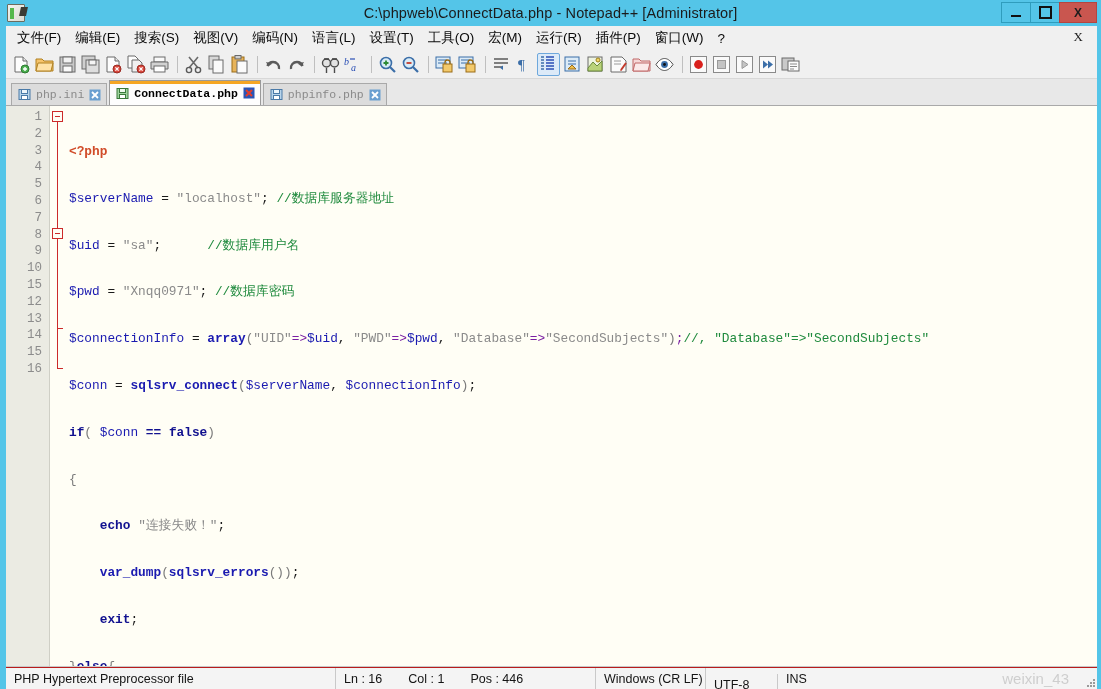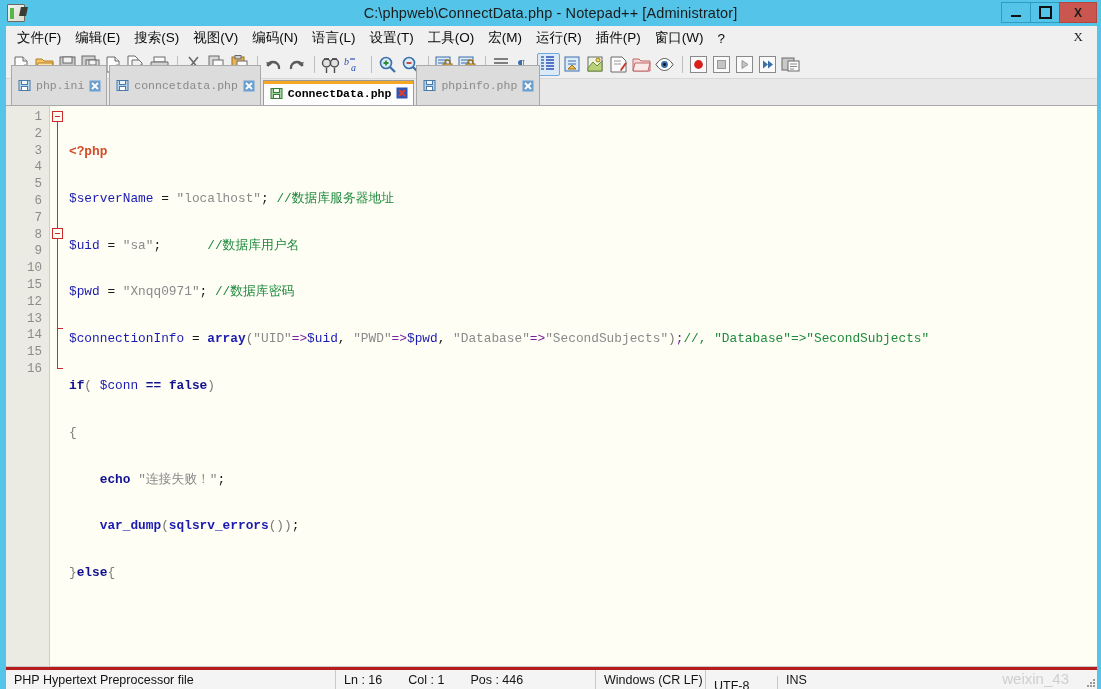--- a/index.html
+++ b/index.html
@@ -135,21 +135,21 @@
   
   .tabbar {
     height: 27px; flex: 0 0 27px;
     background: #e8e8e8;
     display: flex; align-items: flex-end;
     padding-left: 5px;
     border-bottom: 1px solid #a9a9a9;
     box-sizing: border-box;
   }
   .tab {
-    height: 40px;
+    height: 22px;
     display: flex; align-items: center;
     padding: 0 5px 0 6px;
     margin-right: 2px;
     background: #dcdcdc;
     border: 1px solid #a9a9a9;
     border-bottom: none;
     font-family: "Liberation Mono", monospace;
     font-size: 11.5px;
     color: #8a8a8a;
     box-sizing: border-box;
@@ -254,21 +254,21 @@
   .k-op   { color: #7a1fa2; }
   .k-fn   { color: #1a1ab0; font-weight: bold; }
   .k-kw   { color: #11118f; font-weight: bold; }
   .k-brc  { color: #7a7a7a; }
   .k-def  { color: #1a1a1a; }
 
   
   .statusbar {
     height: 22px; flex: 0 0 22px;
     background: #f4f4f4;
-    border-top: 3px solid #b91c1c;
+    border-top: 1px solid #b91c1c;
     display: flex; align-items: center;
     font-size: 12.5px; color: #141414;
     box-sizing: border-box;
     text-align: center;
   }
   .st {
     height: 100%;
     display: flex; align-items: center;
     padding-left: 8px;
     border-right: 1px solid #c9c9c9;
@@ -582,32 +582,20 @@
           <rect x="3.5" y="1.5" width="6" height="4" fill="#eef6fb" stroke="#4a7aa8"></rect>
           <rect x="3.5" y="7.5" width="6" height="4" fill="#fff" stroke="#4a7aa8"></rect>
         </svg>
         <span>php.ini</span>
         <svg class="tab-close" viewBox="0 0 12 12">
           <rect x="0.5" y="0.5" width="11" height="11" fill="#6a9fd0"></rect>
           <path d="M3 3l6 6M9 3l-6 6" stroke="#fff" stroke-width="1.8"></path>
         </svg>
       </div>
 
-      <div class="tab">
-        <svg class="tab-icon" viewBox="0 0 13 13">
-          <rect x="1" y="1.5" width="11" height="10" fill="#b8d4ea" stroke="#4a7aa8"></rect>
-          <rect x="3.5" y="1.5" width="6" height="4" fill="#eef6fb" stroke="#4a7aa8"></rect>
-          <rect x="3.5" y="7.5" width="6" height="4" fill="#fff" stroke="#4a7aa8"></rect>
-        </svg>
-        <span>conncetdata.php</span>
-        <svg class="tab-close" viewBox="0 0 12 12">
-          <rect x="0.5" y="0.5" width="11" height="11" fill="#6a9fd0"></rect>
-          <path d="M3 3l6 6M9 3l-6 6" stroke="#fff" stroke-width="1.8"></path>
-        </svg>
-      </div>
 
       <div class="tab active">
         <svg class="tab-icon" viewBox="0 0 13 13">
           <rect x="1" y="1.5" width="11" height="10" fill="#9fd49f" stroke="#3a7a3a"></rect>
           <rect x="3.5" y="1.5" width="6" height="4" fill="#eefaee" stroke="#3a7a3a"></rect>
           <rect x="3.5" y="7.5" width="6" height="4" fill="#fff" stroke="#3a7a3a"></rect>
         </svg>
         <span>ConnectData.php</span>
         <svg class="tab-close" viewBox="0 0 12 12">
           <rect x="0.5" y="0.5" width="11" height="11" fill="#2a55b5"></rect>
@@ -658,24 +646,26 @@
         <div class="fold-end" style="top:222px;"></div>
         <div class="fold-end" style="top:262px;"></div>
       </div>
 
       <div class="code">
         <div class="cline"><span class="k-tag">&lt;?php</span></div>
         <div class="cline"><span class="k-var">$serverName</span><span class="k-def"> = </span><span class="k-str">"localhost"</span><span class="k-def">; </span><span class="k-com">//数据库服务器地址</span></div>
         <div class="cline"><span class="k-var">$uid</span><span class="k-def"> = </span><span class="k-str">"sa"</span><span class="k-def">;      </span><span class="k-com">//数据库用户名</span></div>
         <div class="cline"><span class="k-var">$pwd</span><span class="k-def"> = </span><span class="k-str">"Xnqq0971"</span><span class="k-def">; </span><span class="k-com">//数据库密码</span></div>
         <div class="cline"><span class="k-var">$connectionInfo</span><span class="k-def"> = </span><span class="k-fn">array</span><span class="k-brc">(</span><span class="k-str">"UID"</span><span class="k-op">=&gt;</span><span class="k-var">$uid</span><span class="k-def">, </span><span class="k-str">"PWD"</span><span class="k-op">=&gt;</span><span class="k-var">$pwd</span><span class="k-def">, </span><span class="k-str">"Database"</span><span class="k-op">=&gt;</span><span class="k-str">"SecondSubjects"</span><span class="k-brc">)</span><span class="k-op">;</span><span class="k-com">//, "Database"=&gt;"SecondSubjects"</span></div>
+        <div class="cline"><span class="k-var">$conn</span><span class="k-def"> = </span><span class="k-fn">sqlsrv_connect</span><span class="k-brc">(</span><span class="k-var">$serverName</span><span class="k-def">, </span><span class="k-var">$connectionInfo</span><span class="k-brc">)</span><span class="k-def">;</span></div>
         <div class="cline"><span class="k-kw">if</span><span class="k-brc">(</span><span class="k-def"> </span><span class="k-var">$conn</span><span class="k-def"> </span><span class="k-kw">==</span><span class="k-def"> </span><span class="k-kw">false</span><span class="k-brc">)</span></div>
         <div class="cline"><span class="k-brc">{</span></div>
         <div class="cline"><span class="k-def">    </span><span class="k-kw">echo</span><span class="k-def"> </span><span class="k-str">"连接失败！"</span><span class="k-def">;</span></div>
         <div class="cline"><span class="k-def">    </span><span class="k-fn">var_dump</span><span class="k-brc">(</span><span class="k-fn">sqlsrv_errors</span><span class="k-brc">())</span><span class="k-def">;</span></div>
+        <div class="cline"><span class="k-def">    </span><span class="k-kw">exit</span><span class="k-def">;</span></div>
         <div class="cline"><span class="k-brc">}</span><span class="k-kw">else</span><span class="k-brc">{</span></div>
         
         
         
         
       </div>
 
     </div>
 
     <div class="statusbar">

